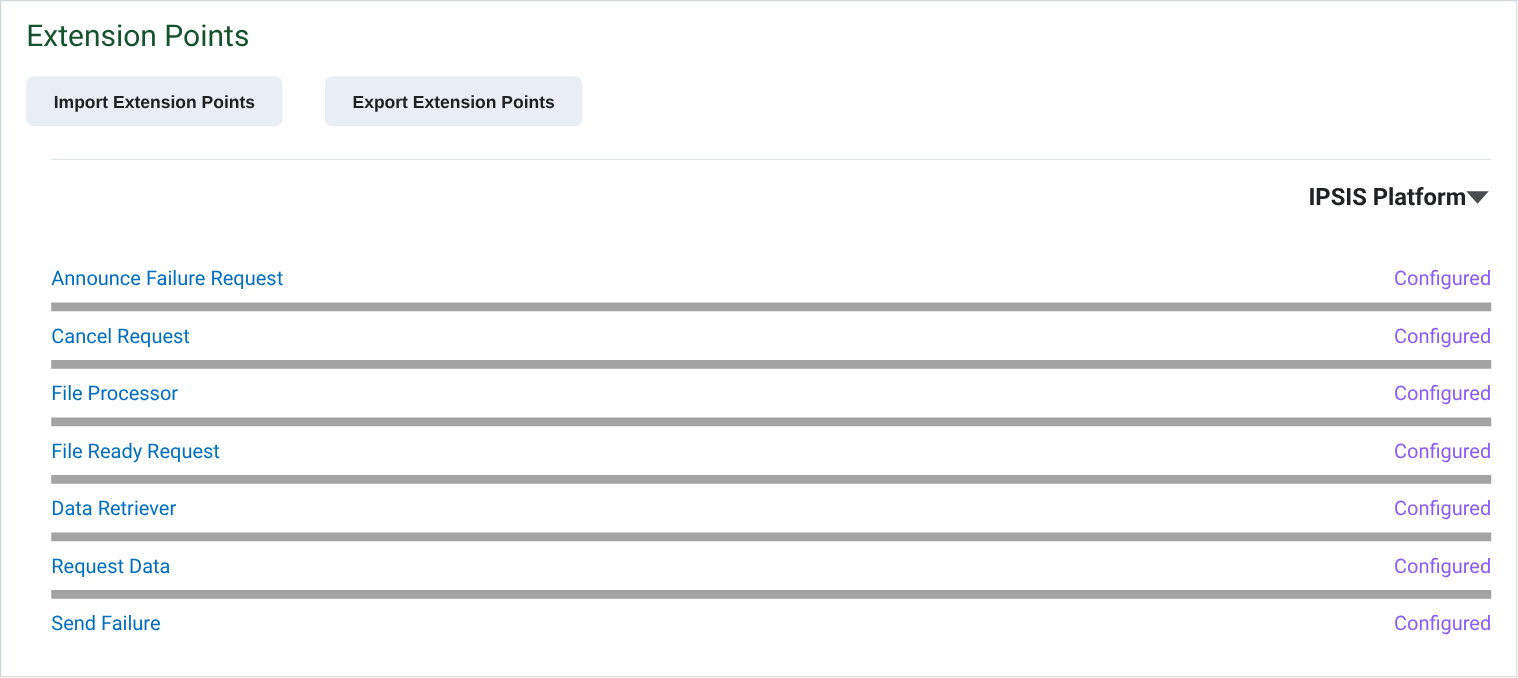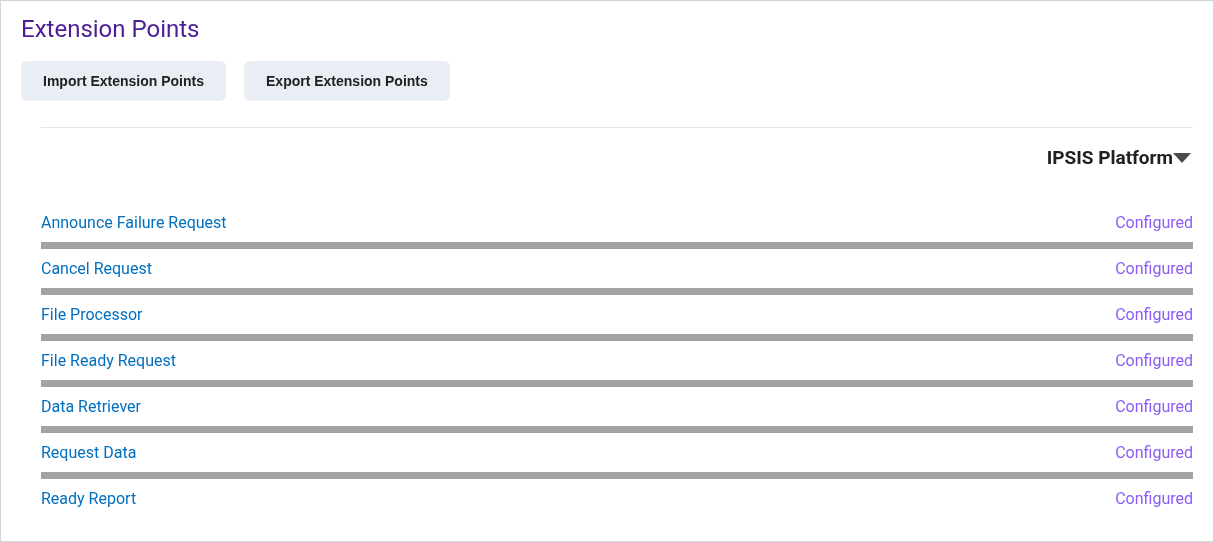--- a/index.html
+++ b/index.html
@@ -17,25 +17,25 @@
     background: #fff;
     position: relative;
   }
   .inner {
     padding: 14px 20px 0 20px;
   }
   .page-title {
     font-size: 24px;
     font-weight: 400;
     margin: 0 0 18px 0;
-    color: #4c1d95;
+    color: #14532d;
   }
   .toolbar {
     display: flex;
-    gap: 18px;
+    gap: 34px;
     margin-bottom: 26px;
   }
   .btn {
     background: #e9eef5;
     border: none;
     border-radius: 6px;
     padding: 12px 22px;
     font-size: 14px;
     font-weight: 600;
     color: #202122;
@@ -135,18 +135,18 @@
       </div>
       <div class="row">
         <a class="row-link">Data Retriever</a>
         <span class="row-status">Configured</span>
       </div>
       <div class="row">
         <a class="row-link">Request Data</a>
         <span class="row-status">Configured</span>
       </div>
       <div class="row">
-        <a class="row-link">Ready Report</a>
+        <a class="row-link">Send Failure</a>
         <span class="row-status">Configured</span>
       </div>
     </div>
   </div>
 </div>
 
 </body></html>

